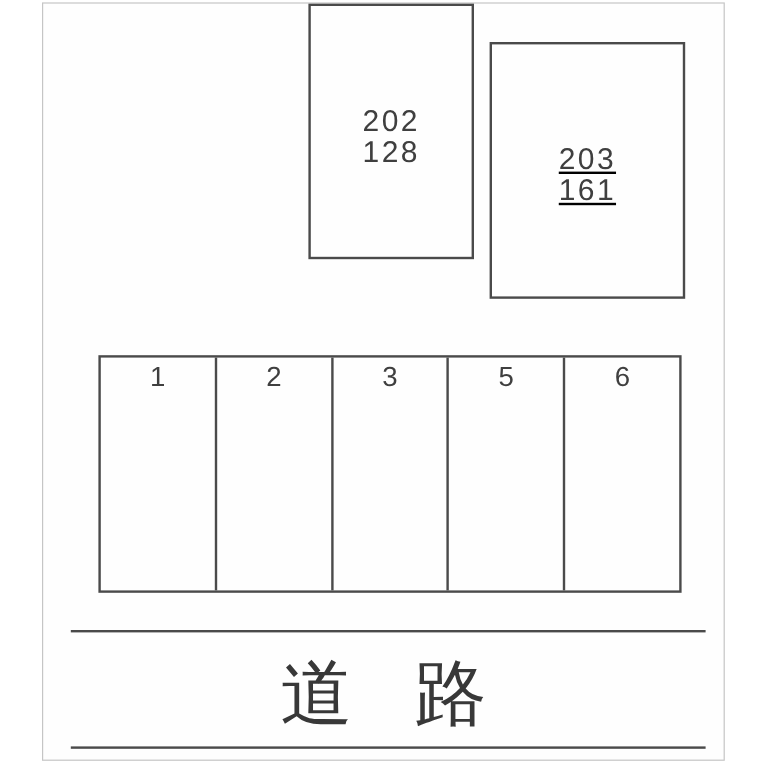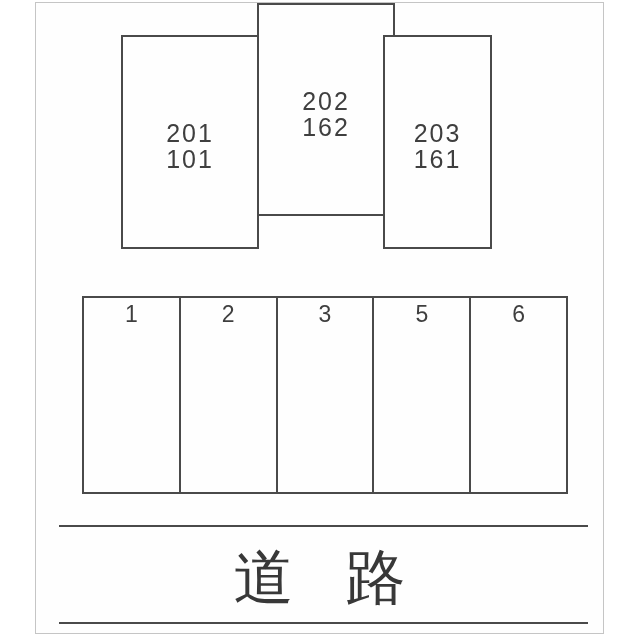--- a/index.html
+++ b/index.html
@@ -29,21 +29,21 @@
 
   .building {
     position: absolute;
     border: 2px solid var(--line);
     background: var(--paper);
     display: flex;
     justify-content: center;
   }
   .b1 { left: 121px; top: 35px;  width: 138px; height: 214px; }
   .b2 { left: 257px; top: 3px;   width: 138px; height: 213px; }
-  .b3 { left: 383px; top: 35px;  width: 109px; height: 214px; }
+  .b3 { left: 408px; top: 35px;  width: 163px; height: 214px; text-decoration: underline; }
 
   .unit-label {
     margin-top: 83px;
     font-size: 25px;
     line-height: 26px;
     letter-spacing: 2px;
     text-align: center;
     color: var(--text);
   }
   .unit-label span { display: block; }
@@ -91,30 +91,24 @@
 </head>
 <body>
 
 <div class="canvas">
 
   <div class="frame"></div>
 
   <div class="building b2">
     <div class="unit-label">
       <span>202</span>
-      <span>162</span>
+      <span>128</span>
     </div>
   </div>
 
-  <div class="building b1">
-    <div class="unit-label">
-      <span>201</span>
-      <span>101</span>
-    </div>
-  </div>
 
   <div class="building b3">
     <div class="unit-label">
       <span>203</span>
       <span>161</span>
     </div>
   </div>
 
   <div class="grid">
     <div class="space">

